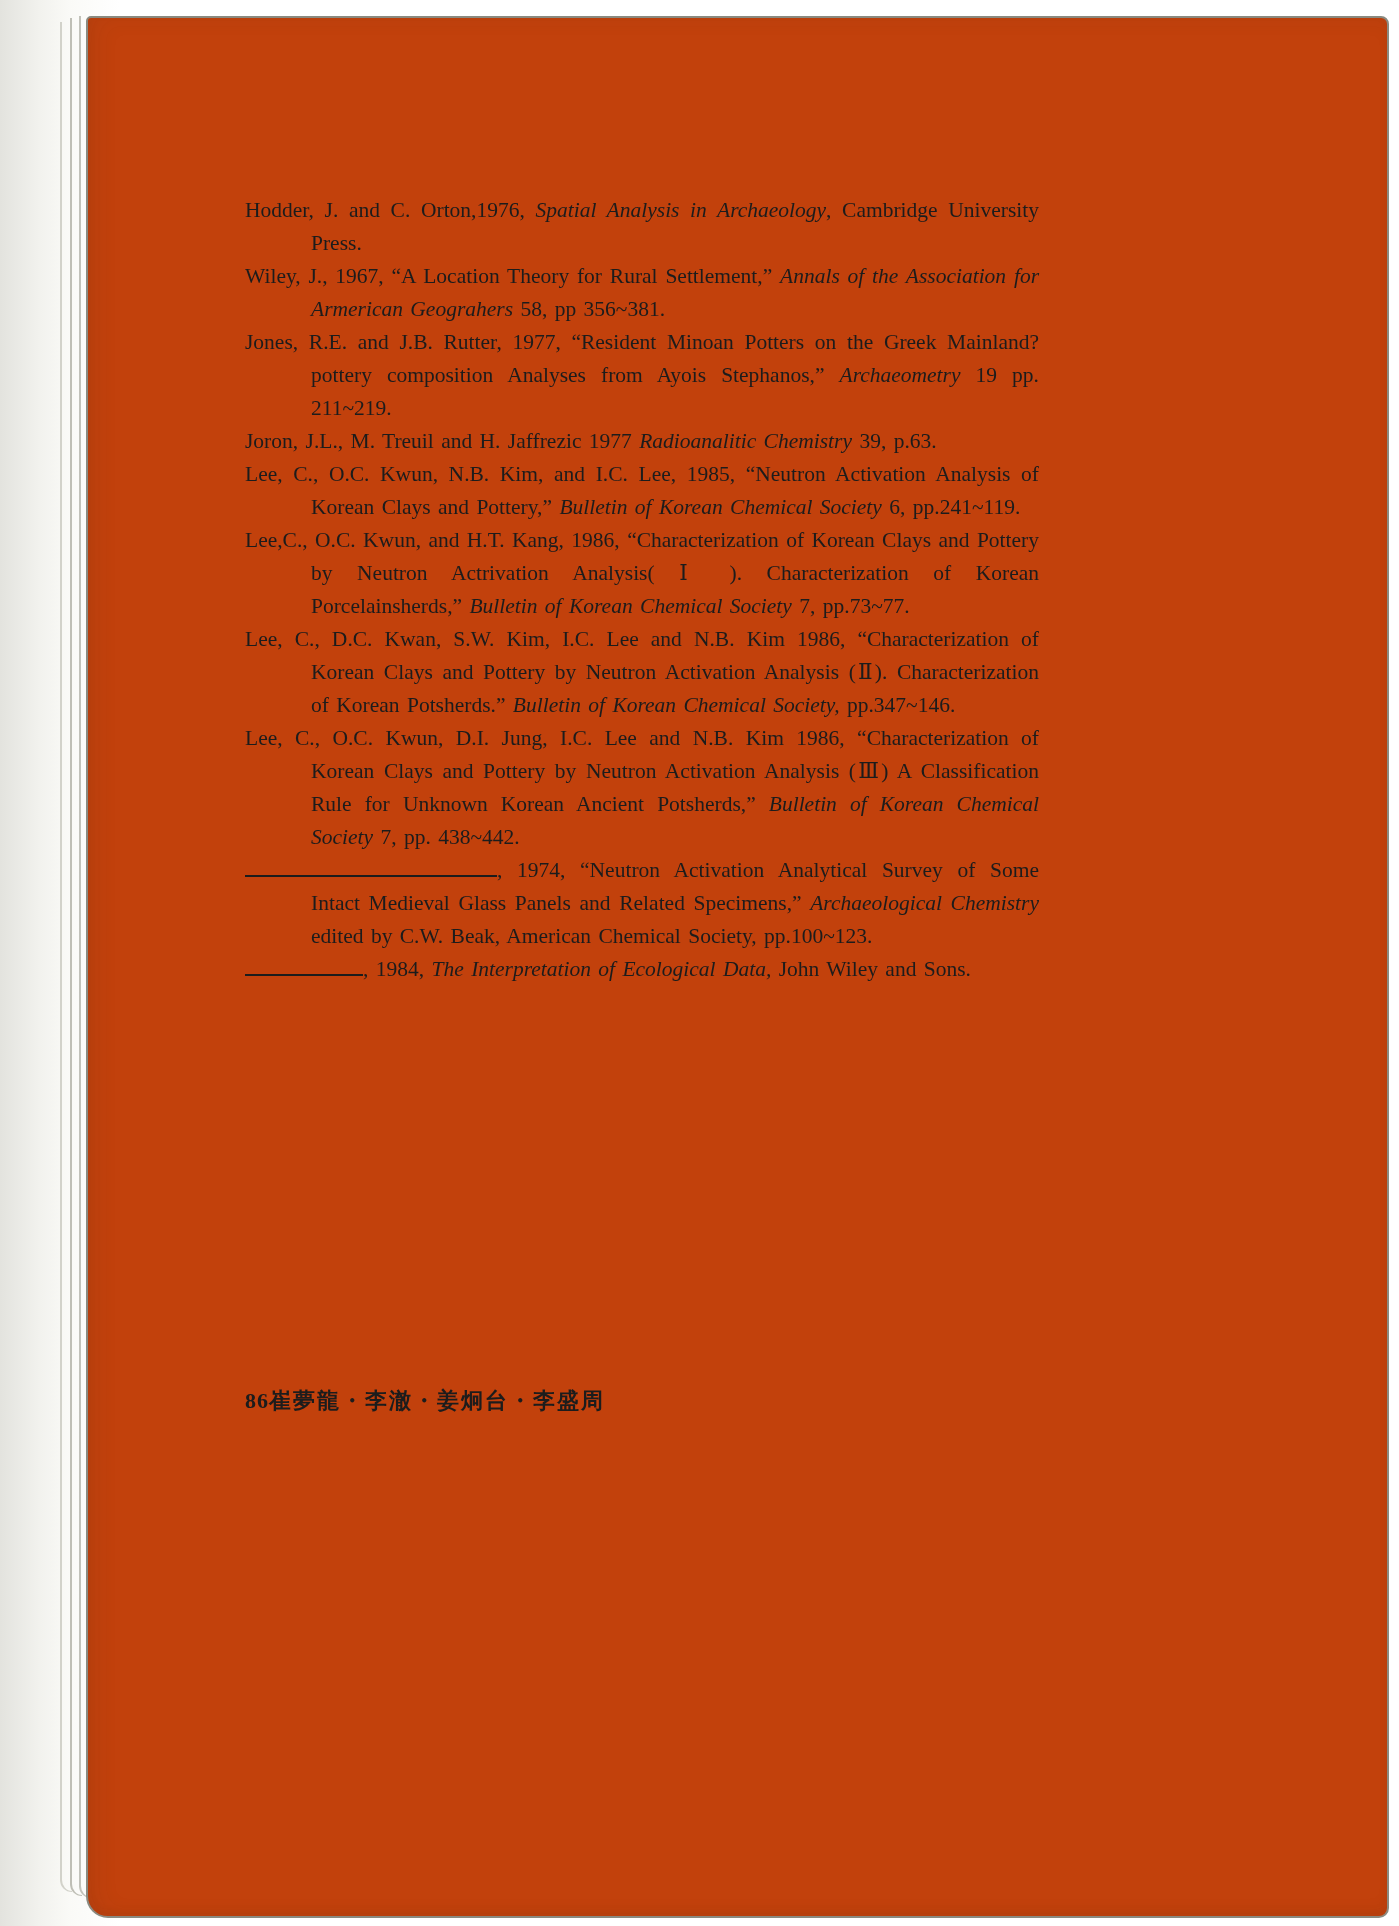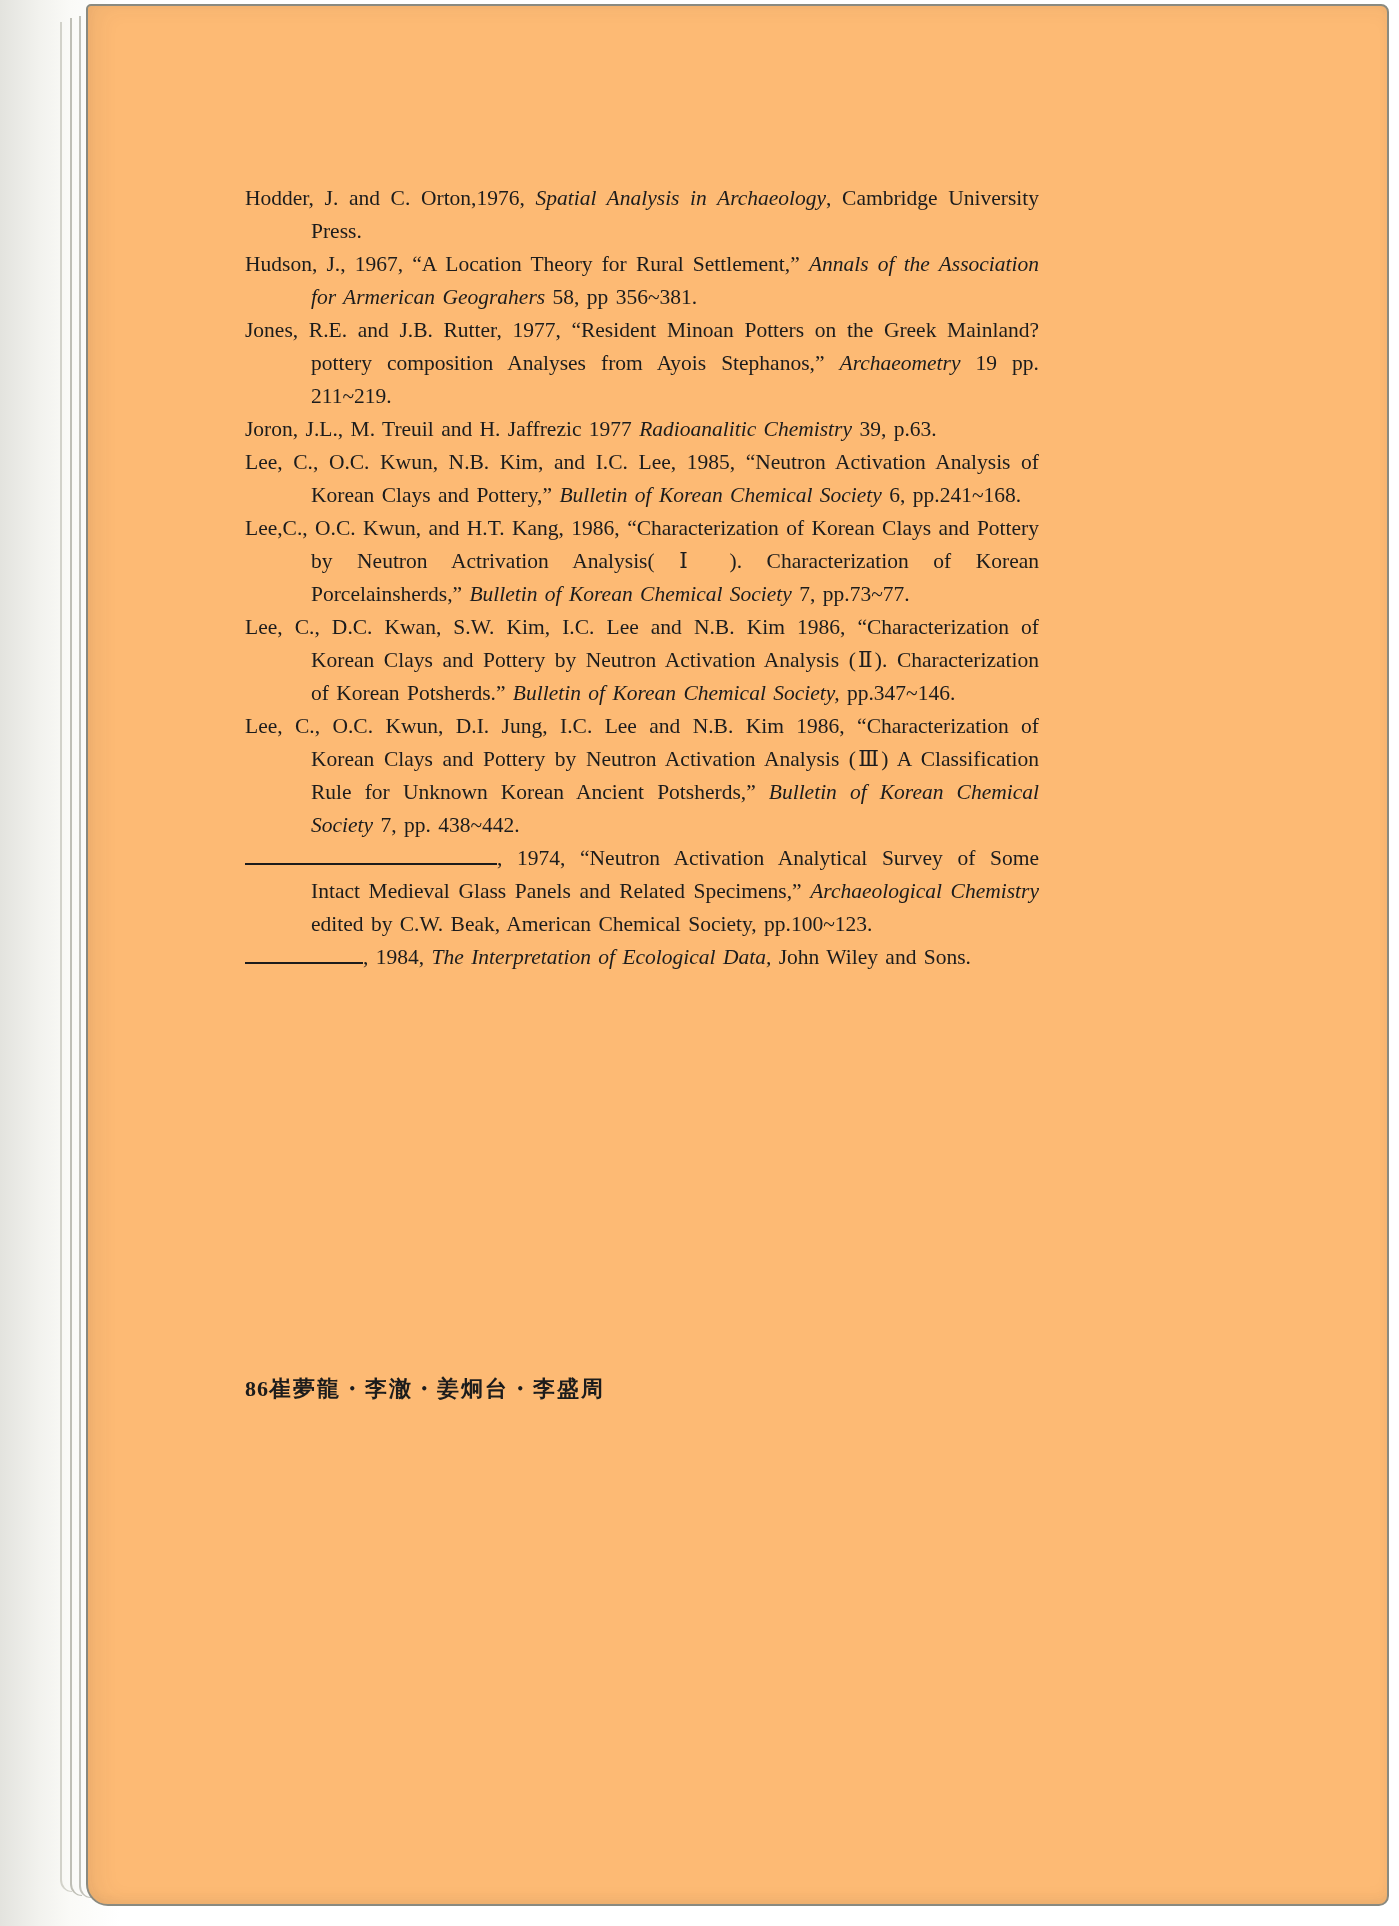--- a/index.html
+++ b/index.html
@@ -12,22 +12,22 @@
   }
   
   .edge-line{position:absolute;top:16px;bottom:28px;width:10px;
     border-left:2px solid #c2c2ba;border-bottom:1px solid #c2c2ba;
     border-bottom-left-radius:34px;}
   .edge-line.l1{left:60px;top:22px;bottom:34px;border-color:#d2d2ca;}
   .edge-line.l2{left:70px;top:18px;bottom:30px;border-color:#bfbfb6;}
   .edge-line.l3{left:79px;}
   
   .page{
-    position:absolute;left:86px;top:4px;width:1303px;height:1902px;
-    background:#fdba74;
+    position:absolute;left:86px;top:16px;width:1303px;height:1902px;
+    background:#c2410c;
     border:2px solid #8a8a80;
     border-radius:5px 8px 10px 22px;
     box-shadow:inset 10px 0 22px rgba(60,60,50,0.07), inset 0 -4px 10px rgba(60,60,50,0.05);
     box-sizing:border-box;
   }
   .content{
     position:absolute;left:157px;top:176px;width:794px;
     font-size:21.5px;line-height:33px;text-align:justify;
     word-spacing:2px;
   }
@@ -46,24 +46,24 @@
 
 <div class="edge-line l1"></div>
 <div class="edge-line l2"></div>
 <div class="edge-line l3"></div>
 
 <div class="page">
 
   <div class="content">
 
   <p class="ref"><span>Hodder, J. and C. Orton,1976,  </span><span class="it">Spatial Analysis in Archaeology</span><span>,  Cambridge University Press.</span></p>
-      <p class="ref"><span>Hudson, J., 1967, “A Location Theory for Rural Settlement,” </span><span class="it">Annals of the Association for Armerican Geograhers</span><span> 58, pp 356~381.</span></p>
+      <p class="ref"><span>Wiley, J., 1967, “A Location Theory for Rural Settlement,” </span><span class="it">Annals of the Association for Armerican Geograhers</span><span> 58, pp 356~381.</span></p>
       <p class="ref"><span>Jones, R.E. and J.B. Rutter, 1977, “Resident Minoan Potters on the Greek Mainland? pottery composition Analyses from Ayois Stephanos,” </span><span class="it">Archaeometry</span><span> 19 pp. 211~219.</span></p>
       <p class="ref"><span>Joron, J.L., M. Treuil and H. Jaffrezic 1977 </span><span class="it">Radioanalitic Chemistry</span><span> 39, p.63.</span></p>
-      <p class="ref"><span>Lee, C., O.C. Kwun, N.B. Kim, and I.C. Lee, 1985,  “Neutron Activation Analysis of Korean Clays and Pottery,” </span><span class="it">Bulletin of Korean Chemical Society</span><span> 6,  pp.241~168.</span></p>
+      <p class="ref"><span>Lee, C., O.C. Kwun, N.B. Kim, and I.C. Lee, 1985,  “Neutron Activation Analysis of Korean Clays and Pottery,” </span><span class="it">Bulletin of Korean Chemical Society</span><span> 6,  pp.241~119.</span></p>
       <p class="ref"><span>Lee,C., O.C. Kwun, and H.T. Kang, 1986, “Characterization of Korean Clays and Pottery by Neutron Actrivation Analysis( Ⅰ ). Characterization of Korean Porcelainsherds,” </span><span class="it">Bulletin of Korean Chemical Society</span><span> 7, pp.73~77.</span></p>
       <p class="ref"><span>Lee, C., D.C. Kwan, S.W. Kim, I.C. Lee and N.B. Kim  1986,  “Characterization of Korean Clays and Pottery by Neutron Activation Analysis (Ⅱ).  Characterization of Korean Potsherds.” </span><span class="it">Bulletin of Korean Chemical Society,</span><span> pp.347~146.</span></p>
       <p class="ref"><span>Lee, C., O.C. Kwun, D.I. Jung, I.C. Lee and N.B. Kim 1986,  “Characterization of Korean Clays and Pottery by Neutron Activation Analysis (Ⅲ)  A Classification Rule for Unknown Korean Ancient Potsherds,” </span><span class="it">Bulletin of Korean Chemical Society</span><span> 7,  pp. 438~442.</span></p>
       <p class="ref"><span class="rule" style="width: 252px;"></span><span>, 1974, “Neutron Activation Analytical Survey of Some Intact Medieval Glass Panels and Related Specimens,” </span><span class="it">Archaeological Chemistry</span><span> edited by C.W. Beak, American Chemical Society, pp.100~123.</span></p>
       <p class="ref"><span class="rule" style="width: 118px;"></span><span>, 1984, </span><span class="it">The Interpretation of Ecological Data,</span><span> John Wiley and Sons.</span></p>
     </div>
 
   <div class="footer">
     <span class="pgnum">86</span><span class="authors">崔夢龍・李澈・姜炯台・李盛周</span>
   </div>

